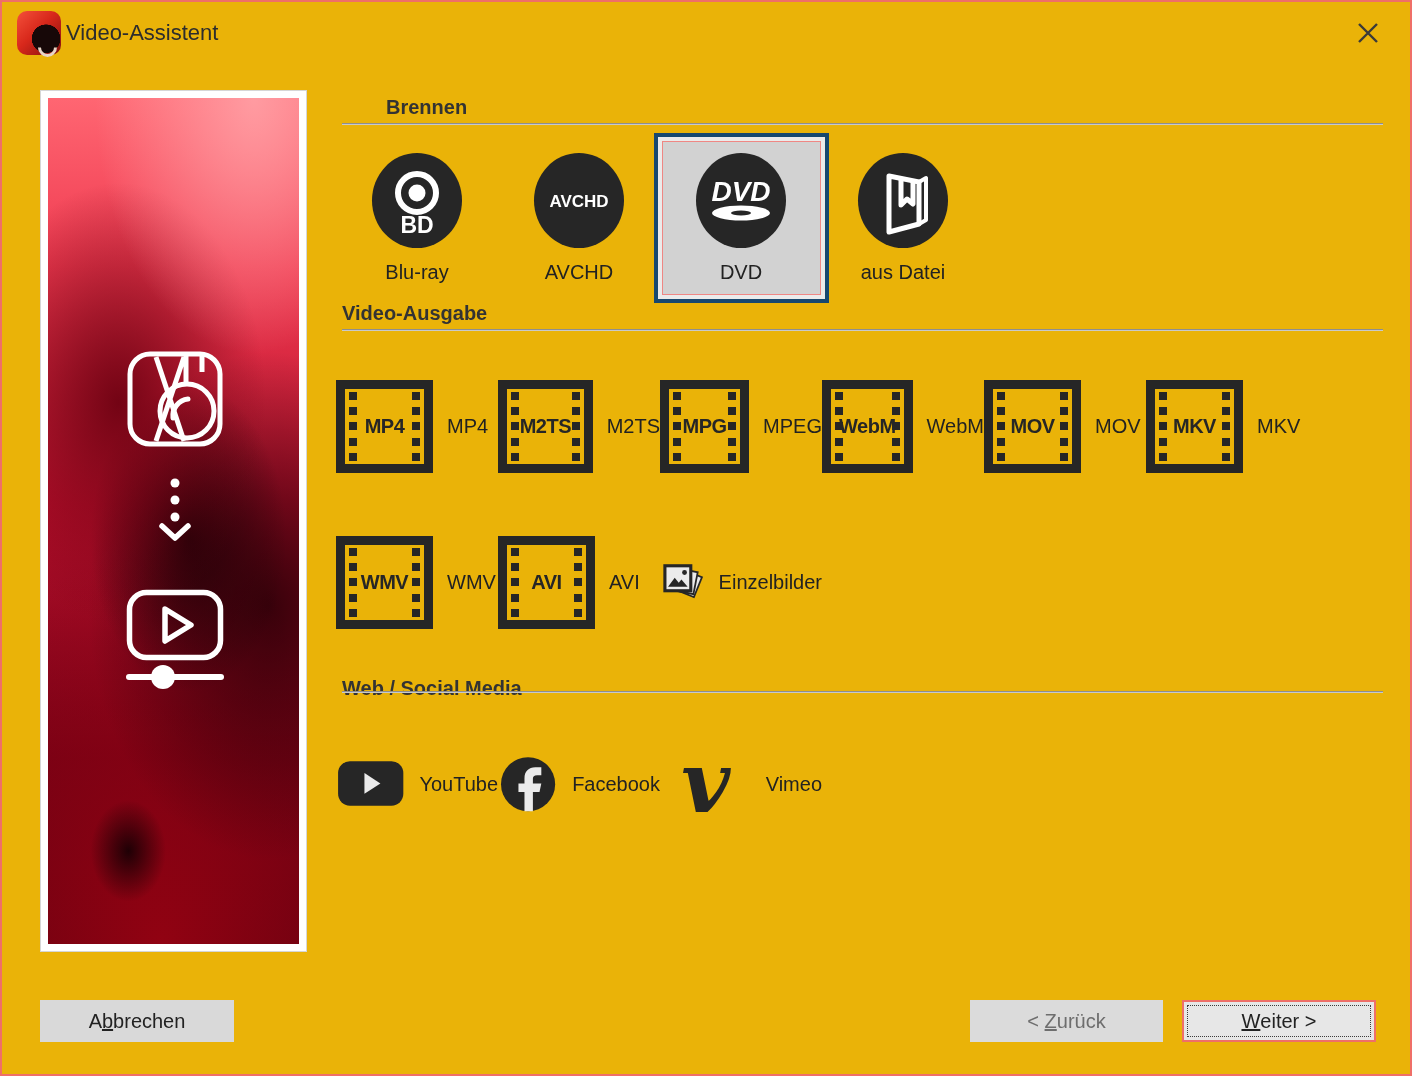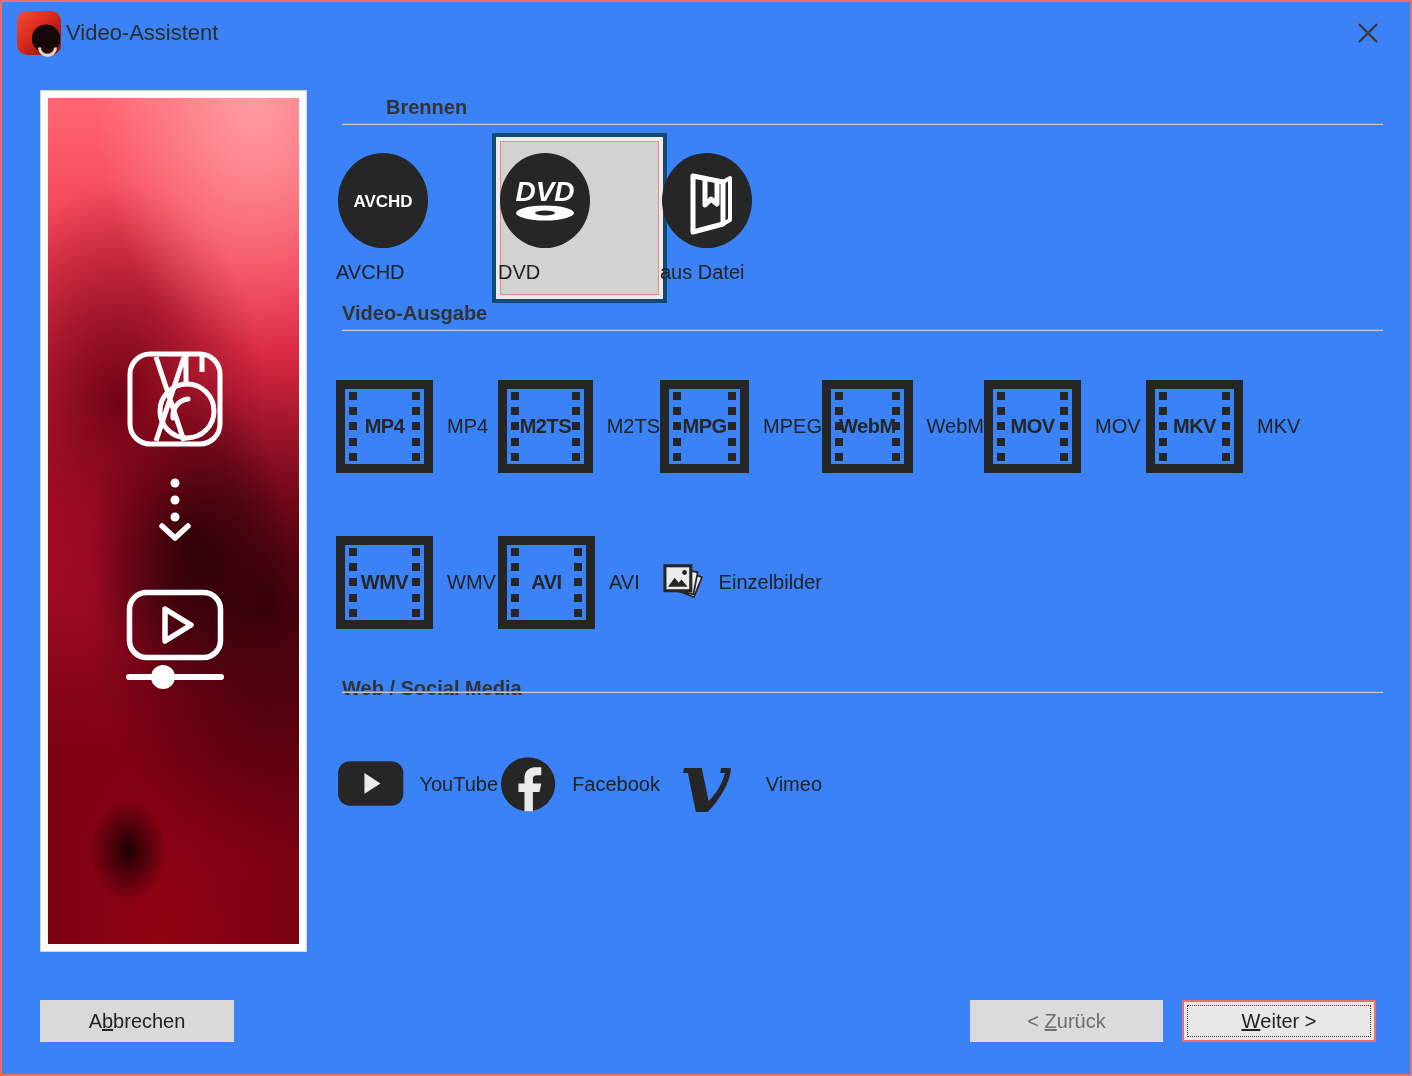--- a/index.html
+++ b/index.html
@@ -1,18 +1,18 @@
 <!DOCTYPE html>
 <html><head>
 <meta charset="utf-8">
 <style>
   html,body{margin:0;padding:0;background:#cfcfcf;}
   .window{
     position:relative;width:1412px;height:1076px;box-sizing:border-box;
-    background:#3b82f6;border:2px solid #ef6f68;overflow:hidden;
+    background:#eab308;border:2px solid #ef6f68;overflow:hidden;
     font-family:"Liberation Sans",sans-serif;color:#2a2a2a;
   }
   
   .titlebar{position:absolute;left:0;top:0;right:0;height:64px;}
   .appicon{position:absolute;left:15px;top:9px;width:44px;height:44px;border-radius:10px;
     background:
       radial-gradient(circle at 66% 63%, #170808 0 35%, rgba(0,0,0,0) 36%),
       linear-gradient(135deg,#f4503a 0%,#d8281b 45%,#7e100c 100%);}
   .appicon .arc{position:absolute;left:21px;top:27px;width:13px;height:13px;border:3px solid transparent;
     border-left-color:#e8d5c6;border-top-color:#e8d5c6;border-radius:50%;transform:rotate(-135deg);}
@@ -31,21 +31,21 @@
       radial-gradient(150% 65% at 45% 100%, rgba(148,2,18,0.95) 0%, rgba(148,2,18,0) 72%),
       linear-gradient(180deg,#ff6672 0%,#ef3a50 20%,#b80f2c 48%,#700115 78%,#5e0110 100%);}
   .ov{position:absolute;}
   
   .shead{position:absolute;left:340px;font-size:20px;font-weight:bold;color:#333;}
   .hline{position:absolute;left:340px;width:1041px;height:2px;
     background:linear-gradient(180deg,#8e8e8e 0 1px,#c9c9c9 1px 2px);}
   
   .row{position:absolute;left:334px;display:flex;}
   .btile{position:relative;width:162px;height:170px;display:flex;flex-direction:column;
-    align-items:flex-start;justify-content:center;gap:12px;cursor:pointer;}
+    align-items:center;justify-content:center;gap:12px;cursor:pointer;}
   .btile > *{position:relative;z-index:2;}
   .btile.selected::before{content:"";position:absolute;top:0;bottom:0;left:-6px;right:-7px;
     border:4px solid #17486f;z-index:0;background:#ebebeb;}
   .btile.selected::after{content:"";position:absolute;top:8px;bottom:8px;left:2px;right:1px;
     background:#d2d2d2;border:1px solid #ef8784;z-index:1;}
   .vtile{position:relative;width:162px;height:136px;display:flex;flex-direction:row;
     align-items:center;justify-content:flex-start;gap:14px;cursor:pointer;}
   .tlabel{font-size:20px;color:#222;white-space:nowrap;}
   
   .film{position:relative;box-sizing:border-box;width:97px;height:93px;border:9px solid #262626;
@@ -102,20 +102,29 @@
         <circle cx="38" cy="89" r="12" fill="#fff"></circle>
       </svg>
     </div>
   </div>
 
   <div class="shead" style="top:94px;margin-left:44px;">Brennen</div>
   <div class="hline" style="top:121px;"></div>
 
   <div class="row" style="top:131px;">
 
+    <div class="btile">
+      <svg width="94" height="97" viewBox="0 0 94 97">
+        <ellipse cx="47" cy="48.5" rx="45" ry="47.5" fill="#262626"></ellipse>
+        <circle cx="47" cy="41" r="19" stroke="#fff" stroke-width="6" fill="none"></circle>
+        <circle cx="47" cy="41" r="8.5" fill="#fff"></circle>
+        <text x="47" y="81" text-anchor="middle" font-family="Liberation Sans, sans-serif" font-size="23" font-weight="bold" fill="#fff">BD</text>
+      </svg>
+      <div class="tlabel">Blu-ray</div>
+    </div>
 
     <div class="btile">
       <svg width="94" height="97" viewBox="0 0 94 97">
         <ellipse cx="47" cy="48.5" rx="45" ry="47.5" fill="#262626"></ellipse>
         <text x="47" y="55" text-anchor="middle" font-family="Liberation Sans, sans-serif" font-size="17" font-weight="bold" fill="#fff">AVCHD</text>
       </svg>
       <div class="tlabel">AVCHD</div>
     </div>
 
     <div class="btile selected">

